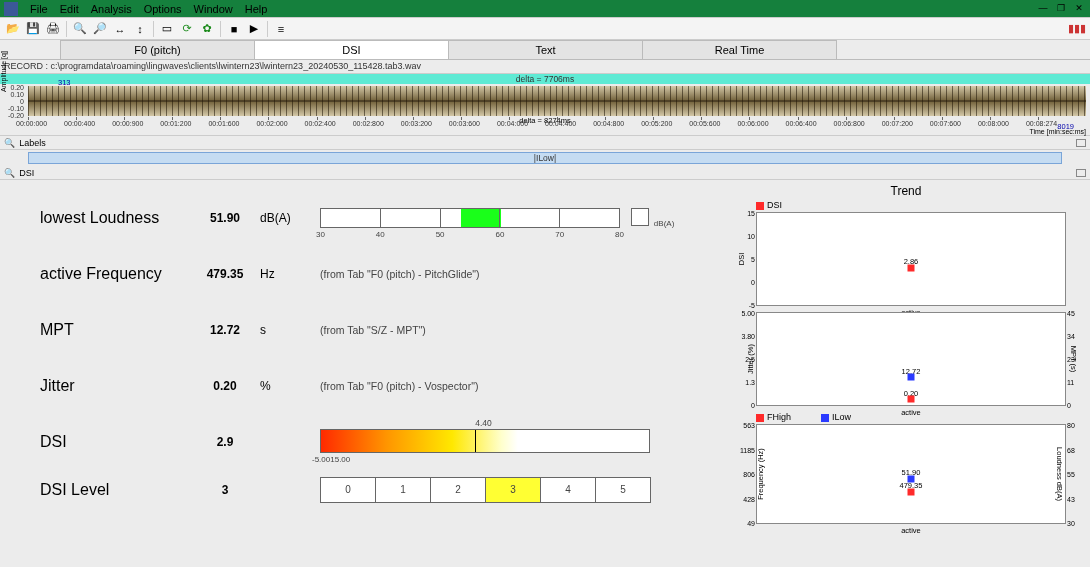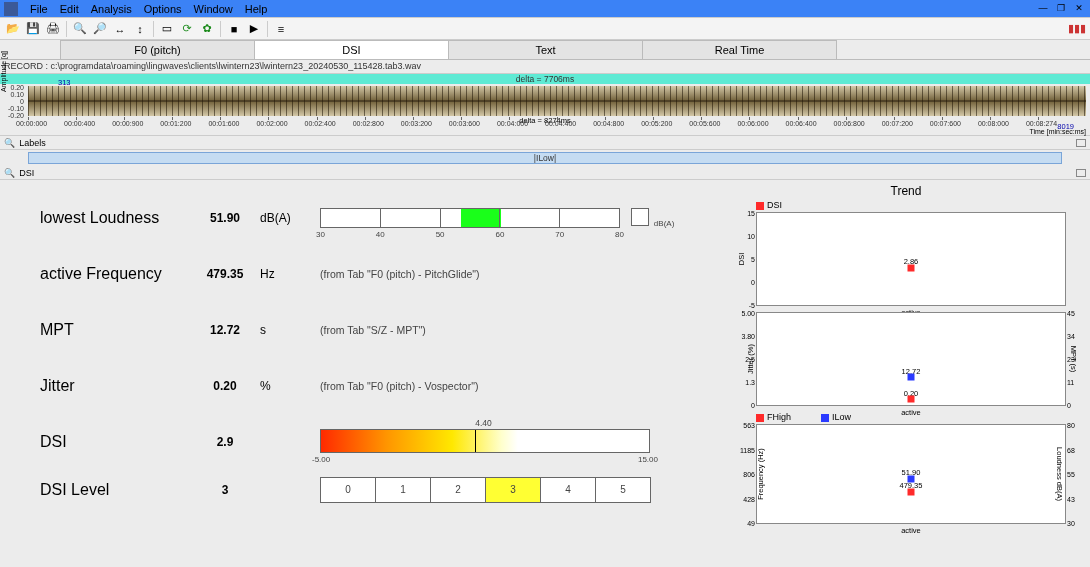--- a/index.html
+++ b/index.html
@@ -1,19 +1,19 @@
 <!DOCTYPE html>
 <html><head>
 <meta charset="utf-8">
 <style>
 * { margin: 0; padding: 0; box-sizing: border-box; font-family: 'Segoe UI', Tahoma, sans-serif; }
 body { background: #f0f0f0; width: 1090px; height: 567px; overflow: hidden; font-size: 11px; }
 
 
-.menubar { background: #3b82f6; border-bottom: 1px solid #ccc; height: 18px; display: flex; align-items: center; padding: 0 4px; position: relative; }
+.menubar { background: #15803d; border-bottom: 1px solid #ccc; height: 18px; display: flex; align-items: center; padding: 0 4px; position: relative; }
 .app-icon { width: 14px; height: 14px; background: #3b5998; margin-right: 6px; display: inline-block; }
 .menu-item { padding: 1px 6px; cursor: default; font-size: 11px; }
 .win-controls { position: absolute; right: 4px; top: 1px; display: flex; gap: 4px; }
 .win-btn { width: 14px; height: 14px; display: flex; align-items: center; justify-content: center; font-size: 9px; cursor: default; }
 
 
 .toolbar { background: #f4f4f4; border-bottom: 1px solid #ccc; height: 22px; display: flex; align-items: center; padding: 0 4px; gap: 2px; }
 .tool-btn { width: 18px; height: 18px; display: flex; align-items: center; justify-content: center; cursor: default; border: 1px solid transparent; font-size: 11px; }
 .tool-sep { width: 1px; height: 16px; background: #ccc; margin: 0 2px; }
 .tool-mini { position: absolute; right: 4px; display: flex; gap: 2px; }
@@ -72,21 +72,21 @@
 .loud-divs div { flex: 1; border-right: 1px solid #666; }
 .loud-divs div:last-child { border-right: none; }
 .loud-ticks { position: absolute; top: 22px; left: -4px; right: -4px; display: flex; justify-content: space-between; font-size: 8px; }
 .loud-box2 { width: 18px; height: 18px; border: 1px solid #666; margin-left: 8px; background: #fff; display: inline-block; vertical-align: top; }
 .loud-dbA { font-size: 8px; margin-left: 2px; vertical-align: bottom; }
 
 
 .dsi-bar { position: relative; width: 330px; height: 24px; border: 1px solid #666; background: linear-gradient(to right, #ff2a00 0%, #ff9500 20%, #ffe800 40%, #ffffcc 55%, #ffffff 60%, #ffffff 100%); }
 .dsi-marker { position: absolute; top: -12px; font-size: 8.5px; }
 .dsi-line { position: absolute; top: 0; bottom: 0; width: 1px; background: #000; }
-.dsi-ticks { position: absolute; top: 26px; left: -8px; right: -8px; display: flex; justify-content: space-between; font-size: 8px; }
+.dsi-ticks { position: absolute; top: 26px; left: -8px; right: -8px; display: flex; justify-content: flex-start; font-size: 8px; }
 
 
 .level-boxes { display: flex; width: 330px; height: 26px; }
 .level-box { flex: 1; border: 1px solid #666; text-align: center; line-height: 24px; font-size: 10px; margin-right: -1px; background: #fff; }
 .level-box.sel { background: #ffff33; }
 
 
 .chart-wrap { margin-bottom: 6px; }
 .chart-title { text-align: center; font-size: 12px; font-weight: normal; margin-bottom: 2px; }
 .chart-legend { font-size: 9px; margin-bottom: 2px; margin-left: 26px; }

